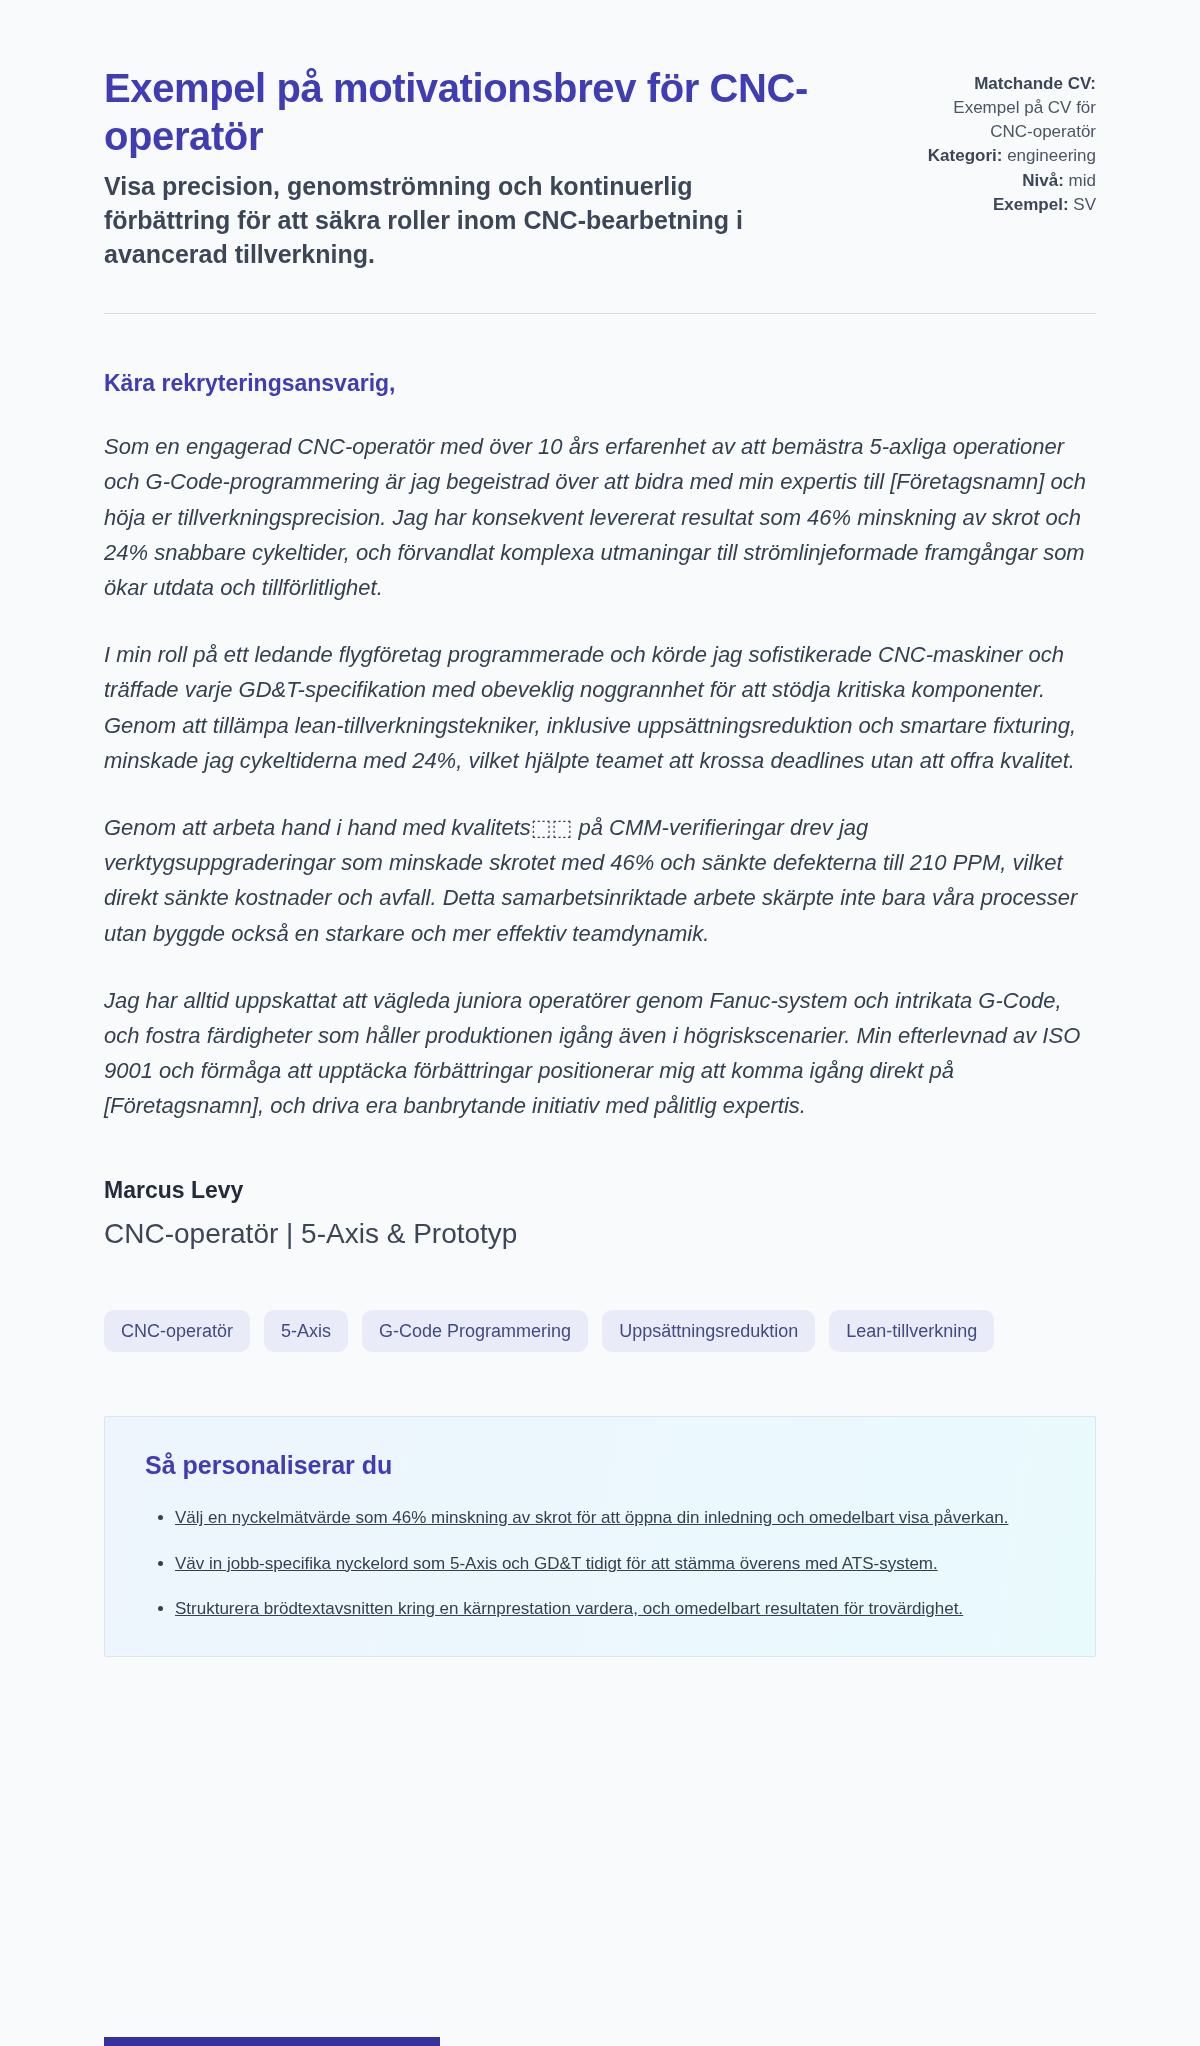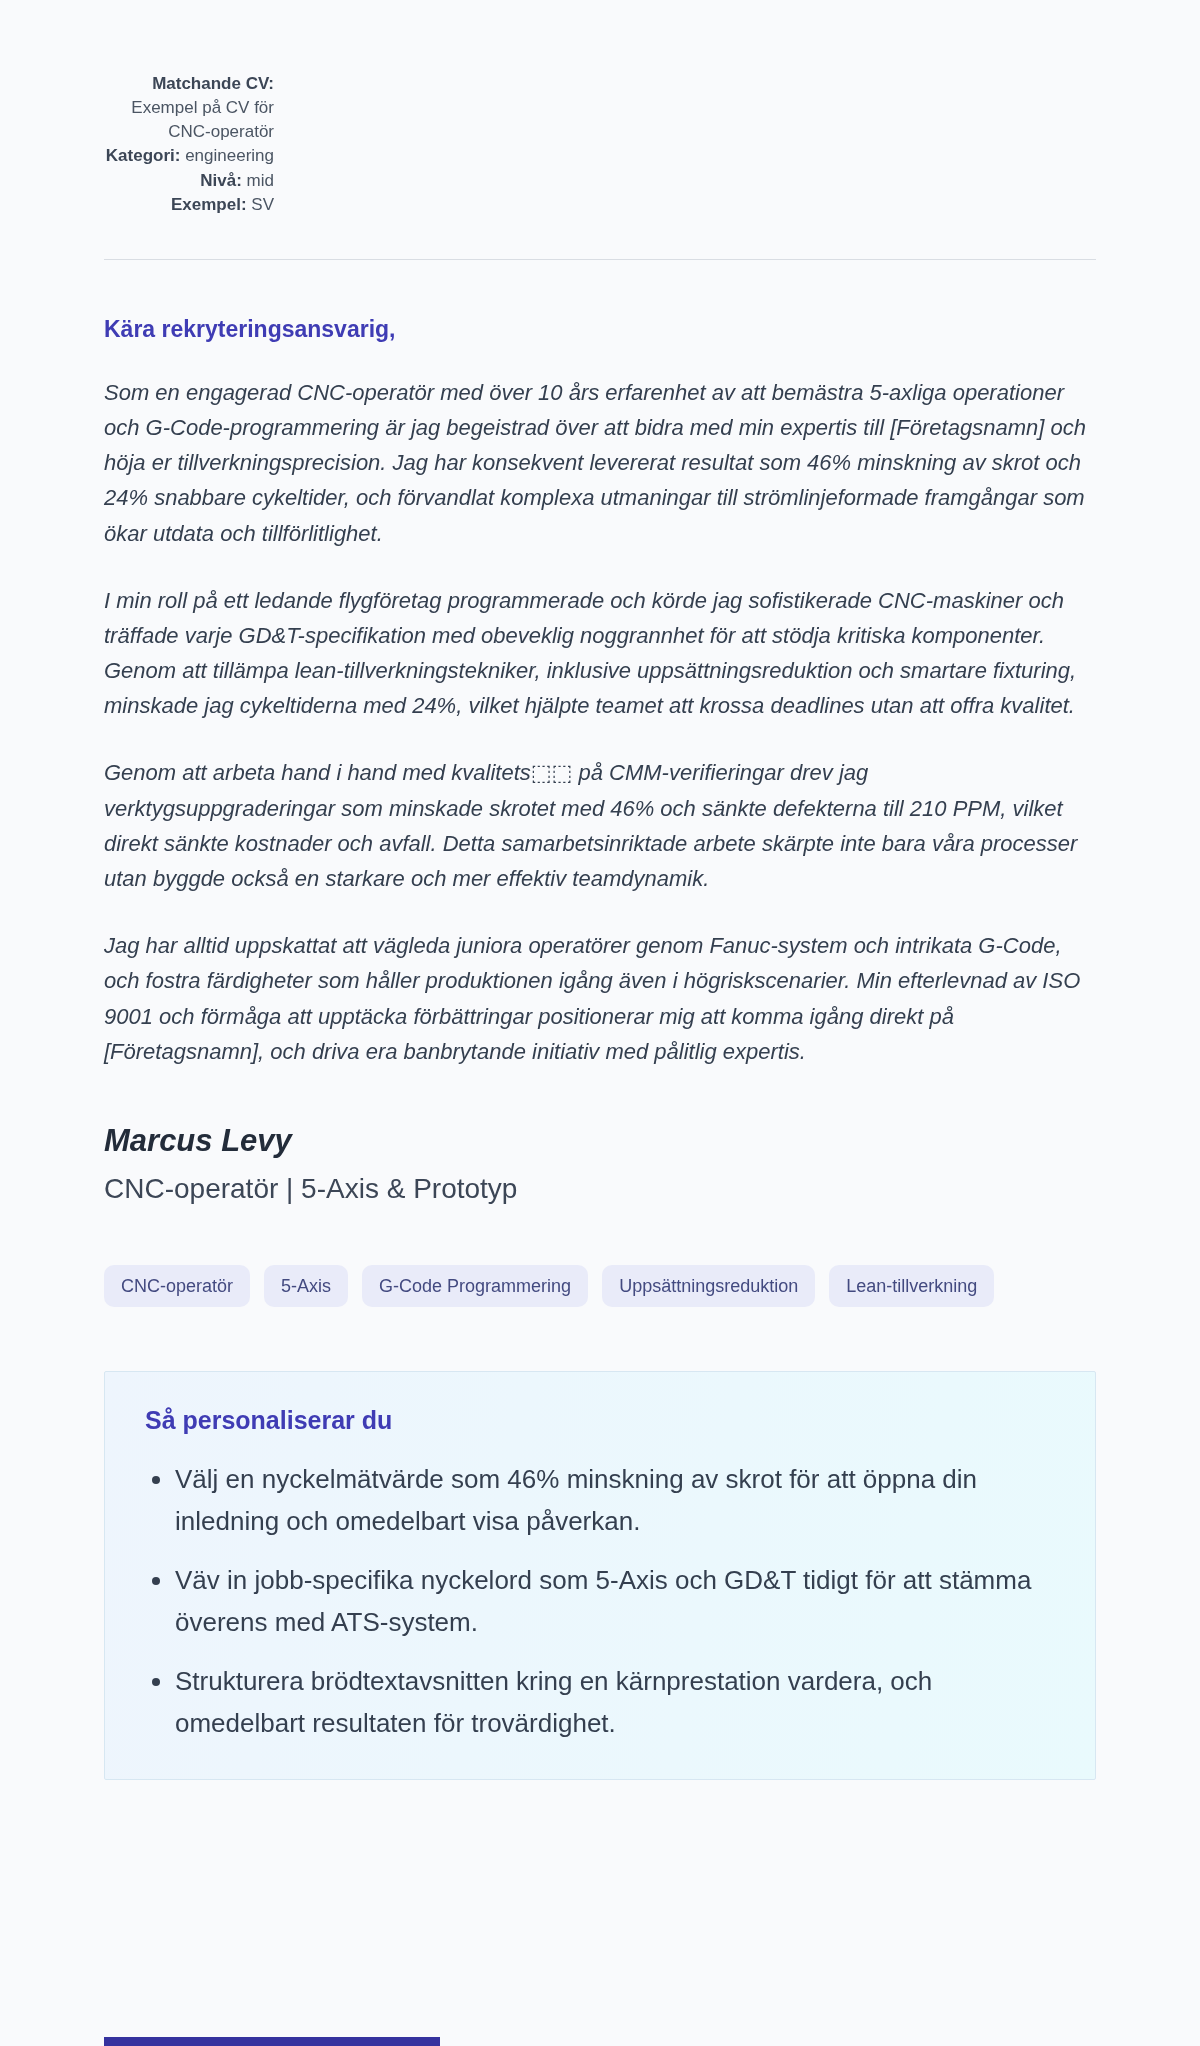--- a/index.html
+++ b/index.html
@@ -60,24 +60,23 @@
   }
   .paragraph {
     margin-top: 32px;
     font-size: 22px;
     line-height: 1.6;
     color: var(--body_text, #343f4f);
     font-style: italic;
   }
   .sig-name {
     margin-top: 54px;
-    font-size: 31px;
+    font-size: 23px;
     font-weight: 700;
     color: var(--sig_text, #232c3a);
-    font-style: italic;
   }
   .sig-title {
     margin-top: 14px;
     font-size: 28px;
     color: var(--heading_text, #3c4656);
   }
 
   
   .tags { margin-top: 60px; display: flex; flex-wrap: wrap; gap: 14px; }
   .tag {
@@ -99,43 +98,48 @@
     border-radius: 2px;
     padding: 34px 40px 34px 40px;
   }
   .tipbox h2 {
     font-size: 25px;
     font-weight: 700;
     color: var(--accent, #3f3cb4);
   }
   .tipbox ul { margin-top: 24px; padding-left: 30px; }
   .tipbox li {
-    font-size: 26px;
+    font-size: 17px;
     line-height: 1.6;
     color: var(--body_text, #343f4f);
     margin-bottom: 18px;
+    text-decoration: underline;
   }
   .tipbox li:last-child { margin-bottom: 0; }
 
   
   .cutoff {
     position: absolute;
     left: 104px;
     bottom: 0;
     width: 336px;
     height: 9px;
     background: var(--cutoff, #35329e);
   }
 </style>
 </head>
 <body>
 
 <div class="container">
 
   <header class="header">
+    <div class="header-left">
+      <h1 class="page-title">Exempel på motivationsbrev för CNC-operatör</h1>
+      <p class="page-subtitle">Visa precision, genomströmning och kontinuerlig förbättring för att säkra roller inom CNC-bearbetning i avancerad tillverkning.</p>
+    </div>
     <aside class="meta">
       <div class="meta-row"><b>Matchande CV:</b> <span>Exempel på CV för CNC-operatör</span></div>
       <div class="meta-row"><b>Kategori:</b> <span>engineering</span></div>
       <div class="meta-row"><b>Nivå:</b> <span>mid</span></div>
       <div class="meta-row"><b>Exempel:</b> <span>SV</span></div>
     </aside>
   </header>
 
   <hr class="divider">
 

